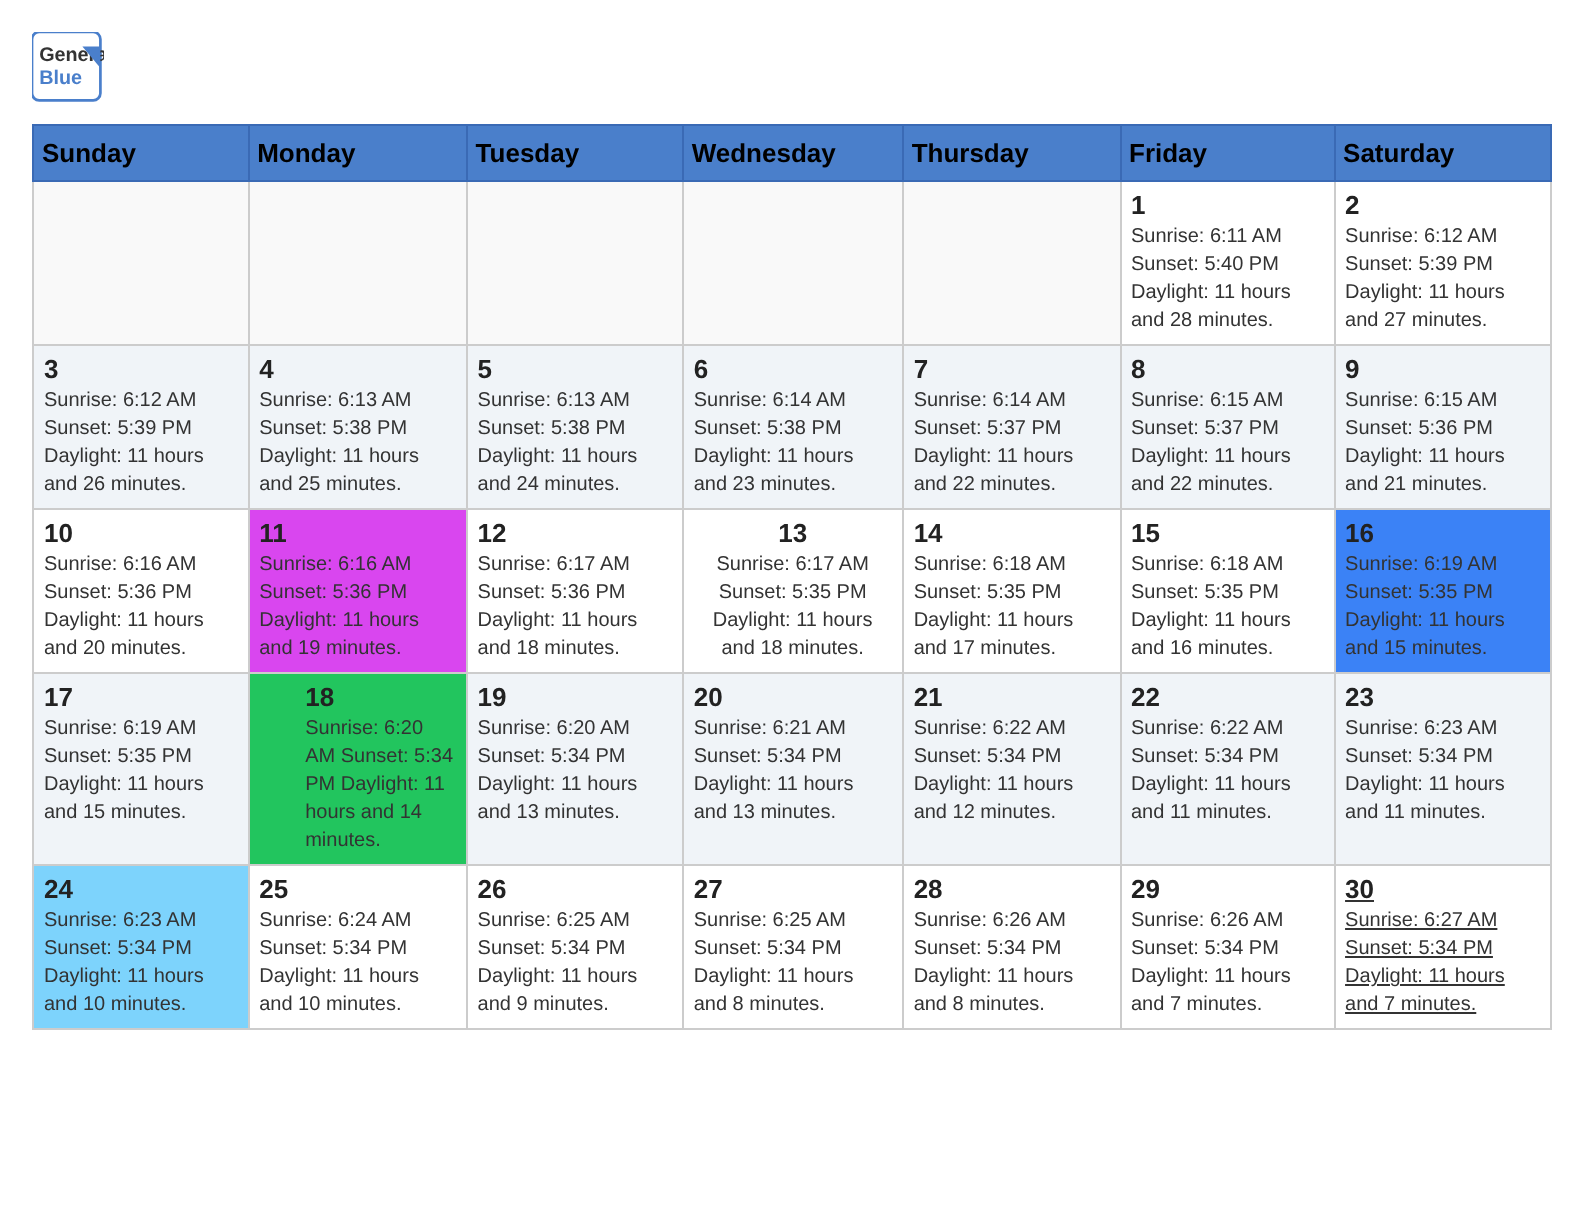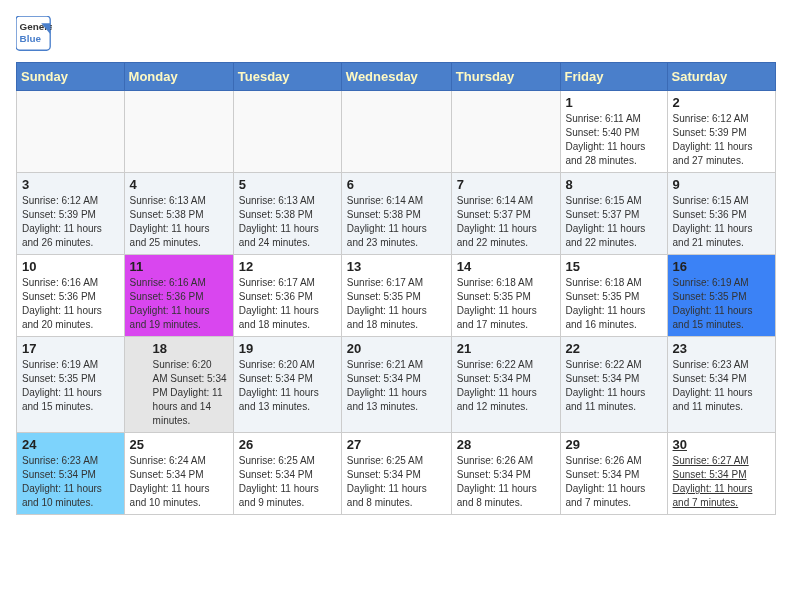--- a/index.html
+++ b/index.html
@@ -37,21 +37,21 @@
       font-size: 16px;
       color: #555;
     }
     .calendar-table {
       width: 100%;
       border-collapse: collapse;
       border: 1px solid #ccc;
     }
     .calendar-table th {
       background: #4a7fcb;
-      color: #fef9c3;
+      color: #000000;
       font-size: 13px;
       font-weight: bold;
       padding: 6px 4px;
       text-align: left;
       border: 1px solid #3a6ab5;
     }
     .calendar-table td {
       width: 113px;
       vertical-align: top;
       padding: 4px 5px;
@@ -189,21 +189,21 @@
           <div class="day-info">Sunrise: 6:16 AM
 Sunset: 5:36 PM
 Daylight: 11 hours and 19 minutes.</div>
         </td>
         <td style="background: rgb(255, 255, 255);">
           <span class="day-number">12</span>
           <div class="day-info">Sunrise: 6:17 AM
 Sunset: 5:36 PM
 Daylight: 11 hours and 18 minutes.</div>
         </td>
-        <td style="background: rgb(255, 255, 255);">
+        <td style="background: rgb(255, 255, 255); text-align: center;">
           <span class="day-number">13</span>
           <div class="day-info">Sunrise: 6:17 AM
 Sunset: 5:35 PM
 Daylight: 11 hours and 18 minutes.</div>
         </td>
         <td style="background: rgb(255, 255, 255);">
           <span class="day-number">14</span>
           <div class="day-info">Sunrise: 6:18 AM
 Sunset: 5:35 PM
 Daylight: 11 hours and 17 minutes.</div>
@@ -221,21 +221,21 @@
 Daylight: 11 hours and 15 minutes.</div>
         </td>
       </tr>
       <tr>
         <td style="background: rgb(240, 244, 248);">
           <span class="day-number">17</span>
           <div class="day-info">Sunrise: 6:19 AM
 Sunset: 5:35 PM
 Daylight: 11 hours and 15 minutes.</div>
         </td>
-        <td style="background: #e5e5e5; padding-left: 28px;">
+        <td style="background: #22c55e; padding-left: 28px;">
           <span class="day-number">18</span>
           <div class="day-info">Sunrise: 6:20 AM
 Sunset: 5:34 PM
 Daylight: 11 hours and 14 minutes.</div>
         </td>
         <td style="background: rgb(240, 244, 248);">
           <span class="day-number">19</span>
           <div class="day-info">Sunrise: 6:20 AM
 Sunset: 5:34 PM
 Daylight: 11 hours and 13 minutes.</div>

